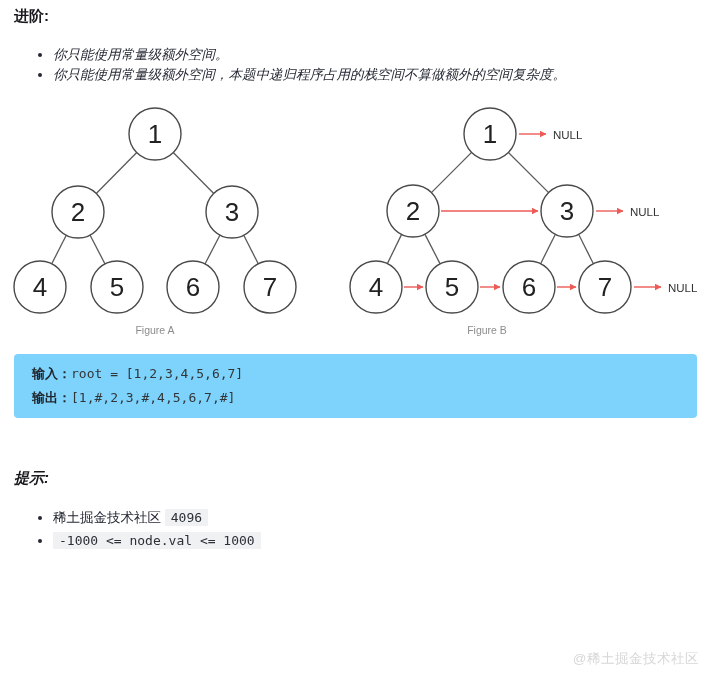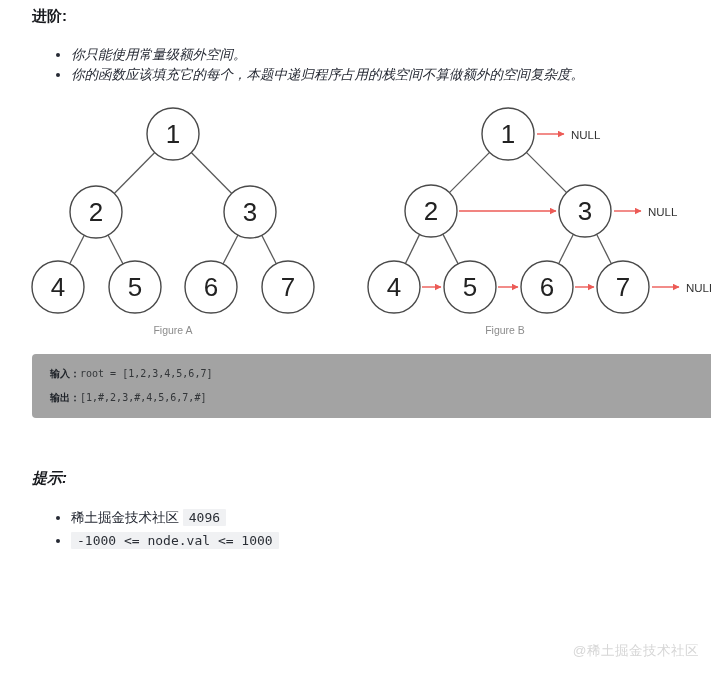--- a/index.html
+++ b/index.html
@@ -2,21 +2,21 @@
 <html><head>
 <meta charset="utf-8">
 <style>
   * { margin:0; padding:0; box-sizing:border-box; }
   html,body { background:#ffffff; }
   body {
     width:711px; height:685px; position:relative; overflow:hidden;
     font-family:"Liberation Sans","DejaVu Sans",sans-serif;
     color:#252933;
   }
-  .content { width:711px; height:685px; padding:0 32px; position:relative; }
+  .content { width:711px; height:685px; padding:0 14px; position:relative; }
 
   h3.sec-heading {
     font-size:15px; font-weight:700; color:#16181c; line-height:16px;
   }
   #advanced-heading { padding-top:8px; }
   #example-heading  { margin-top:45px; }
   #hints-heading    { margin-top:52px;font-style:italic; }
 
   ul.bullets { margin-top:21px; padding-left:39px; list-style:disc; }
   ul.bullets li { font-size:13.5px; line-height:20px; color:#252933;font-style:italic; }
@@ -28,44 +28,44 @@
     font-family:"DejaVu Sans Mono","Liberation Mono",monospace;
     font-size:13px; background:#f0f1f3; color:#2b2f36;
     padding:1px 6px; border-radius:1px;
   }
 
   .figures { position:relative; width:711px; margin-left:-14px; margin-top:9px; height:250px; }
   .figures svg { position:absolute; left:0; top:0; }
 
   .code-block {
     margin-top:10px; width:683px;
-    background:#a3a3a3; border-radius:4px;
+    background:#7dd3fc; border-radius:4px;
     padding:8px 18px;
     font-family:"DejaVu Sans Mono","Liberation Mono",monospace;
-    font-size:10px; line-height:24px; color:#333639;
+    font-size:13px; line-height:24px; color:#333639;
     white-space:normal;
   }
   .code-block .io-line { white-space:pre-wrap; }
   .code-block strong { font-weight:700; color:#1f2329; font-family:"Liberation Sans","DejaVu Sans",sans-serif; }
 
   .watermark {
-    position:absolute; right:12px; bottom:25px;
+    position:absolute; right:12px; bottom:17px;
     font-size:13.5px; color:#d7d7d7; letter-spacing:0.5px;
   }
 </style>
 </head>
 <body>
 
 <div class="content">
 
   <h3 class="sec-heading" id="advanced-heading">进阶:</h3>
 
   <ul class="bullets">
     <li>你只能使用常量级额外空间。</li>
-    <li>你的函数应该填充它的每个，本题中递归程序占用的栈空间不算做额外的空间复杂度。</li>
+    <li>你只能使用常量级额外空间，本题中递归程序占用的栈空间不算做额外的空间复杂度。</li>
   </ul>
 
 
   <div class="figures">
     <svg id="figures-svg" width="711" height="250" viewBox="0 0 711 250">
         <defs>
           <marker id="arrhead" markerWidth="8" markerHeight="8" refX="6.5" refY="3.5" orient="auto" markerUnits="userSpaceOnUse">
             <path d="M0,0 L7,3.5 L0,7 Z" fill="#ec5b56"></path>
           </marker>
         </defs>

